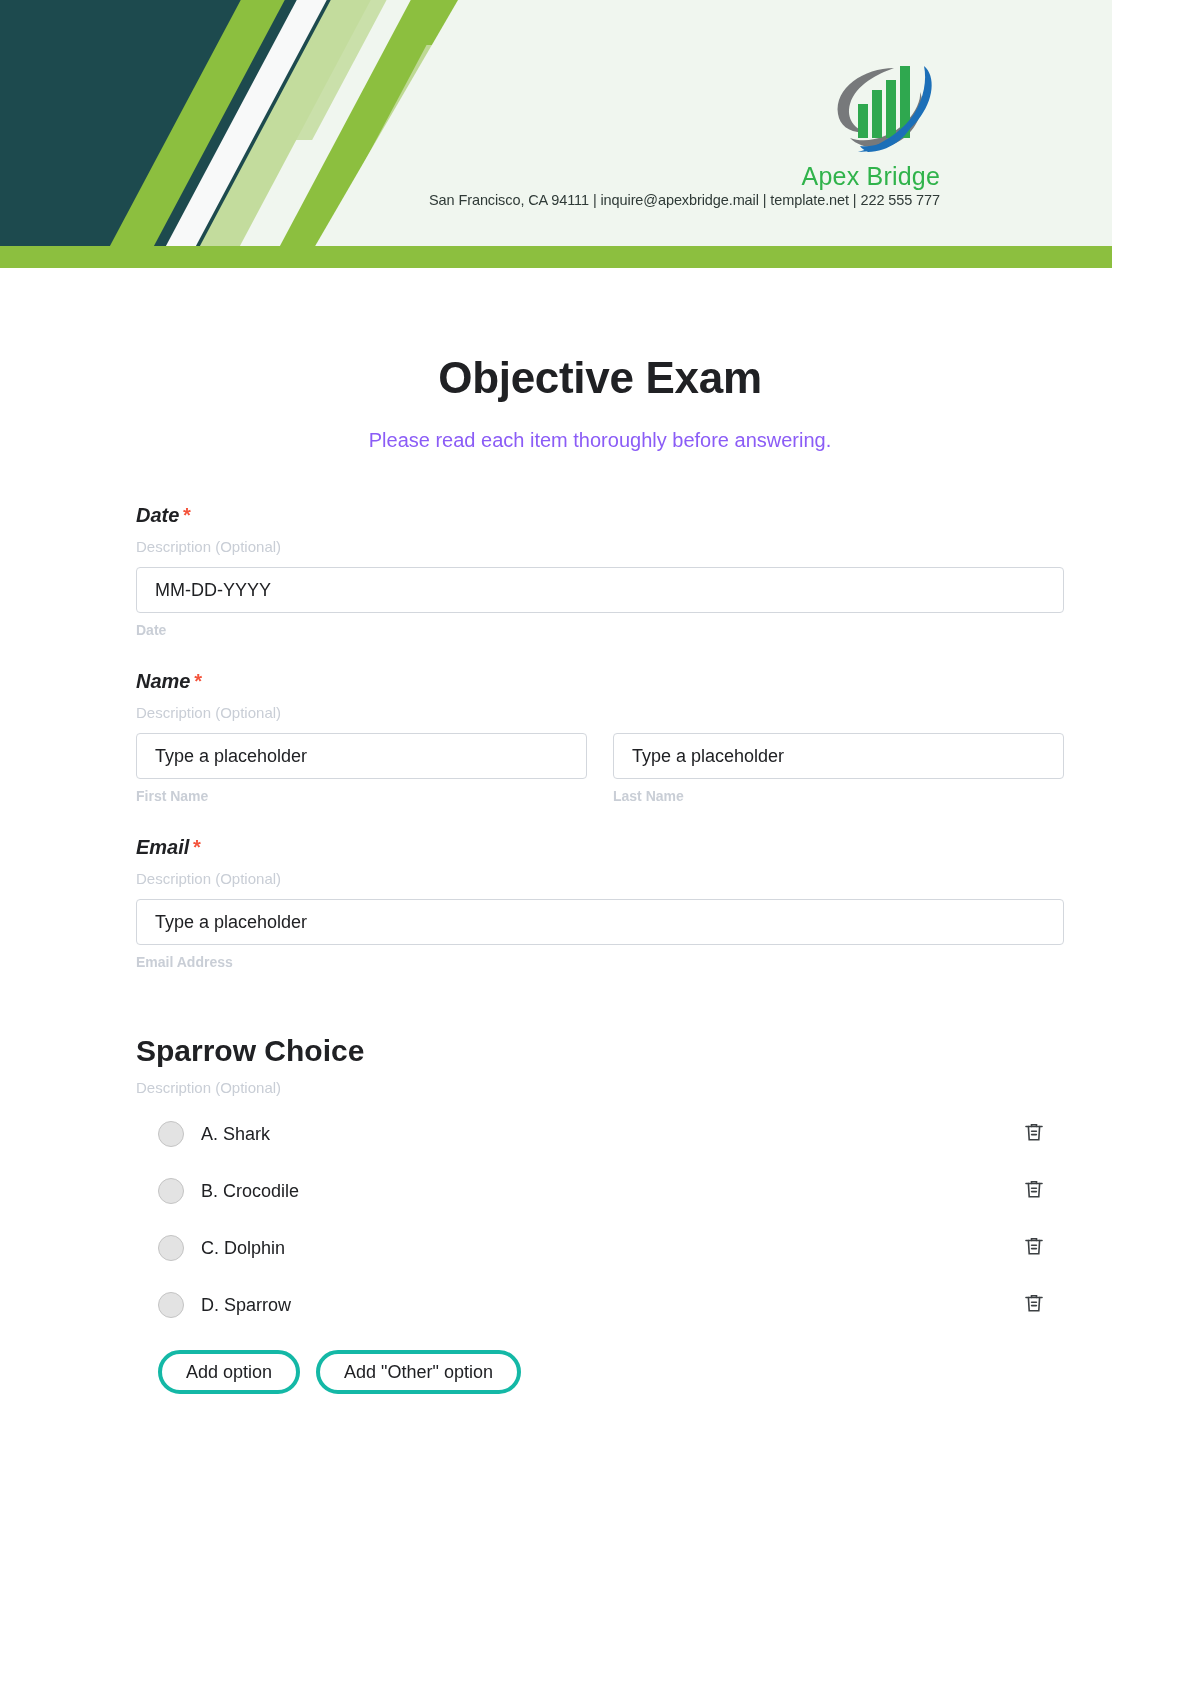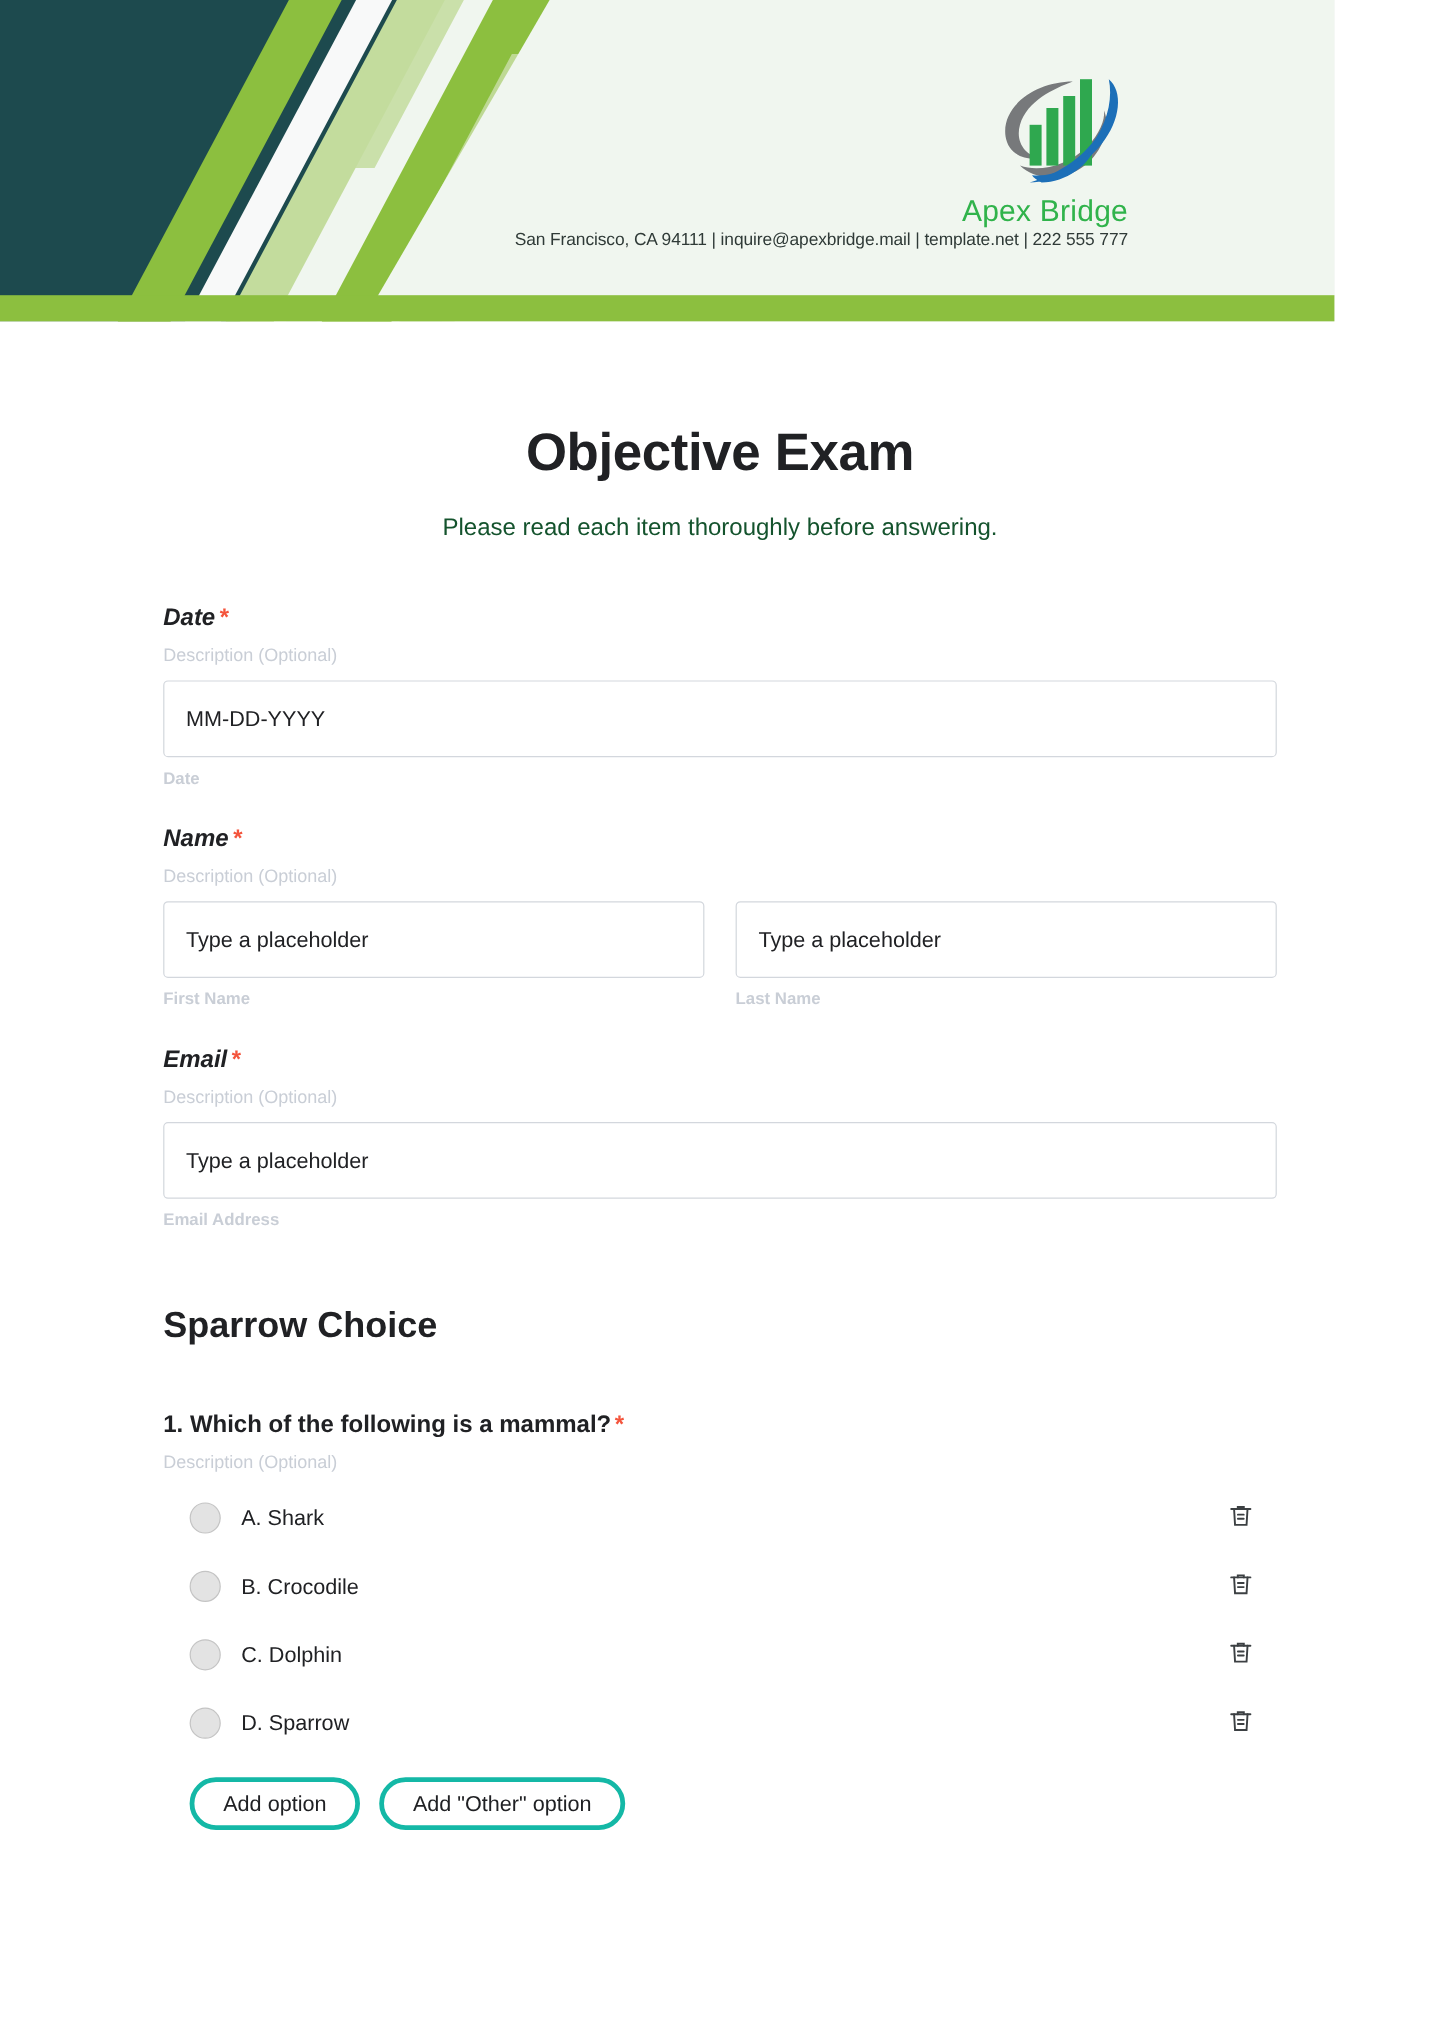--- a/index.html
+++ b/index.html
@@ -87,37 +87,37 @@
     width:928px;margin:0 auto;
     position:relative;
   }
   .form-title{
     text-align:center;
     font-size:44px;font-weight:bold;color:#202124;
     margin:85px 0 0 0;letter-spacing:-.3px;
   }
   .form-sub{
     text-align:center;
-    font-size:20px;color:#14532d;
+    font-size:20px;color:#8b5cf6;
     margin:26px 0 0 0;
   }
 
   .field{margin-top:32px;}
   .field.first{margin-top:52px;}
   .f-label{
     font-size:20px;font-weight:bold;color:#202124;font-style:italic;
   }
   .req{color:#f4543c;font-weight:bold;margin-left:3px;}
   .f-desc{
     font-size:15px;color:#c9ced6;
     margin-top:11px;
   }
   .f-input{
     margin-top:12px;
-    height:64px;
+    height:46px;
     border:1px solid #d3d7dd;
     border-radius:4px;
     background:#fff;
     display:flex;align-items:center;
     padding:0 18px;
     font-size:18px;color:#202124;
     box-sizing:border-box;
     overflow:hidden;
   }
   .f-help{
@@ -250,23 +250,20 @@
       </div>
       <div class="f-desc">Description (Optional)</div>
       <div class="f-input">
         <span>Type a placeholder</span>
       </div>
       <div class="f-help">Email Address</div>
     </div>
 
     <div class="section-title">Sparrow Choice</div>
 
-    <div class="q-label">
-      <span>1. Which of the following is a mammal?</span><span class="req">*</span>
-    </div>
     <div class="f-desc">Description (Optional)</div>
 
     <div class="opt-row">
       <span class="radio"></span>
       <span class="opt-text">A. Shark</span>
       <span class="trash">
         <svg viewBox="0 0 24 24" width="24" height="24" fill="none" stroke="#3c4043" stroke-width="1.6" stroke-linecap="round">
           <path d="M4 6.5h16"></path>
             <path d="M9.5 6.5V4.8h5v1.7"></path>
           <path d="M6.4 6.5l.8 13.2h9.6l.8-13.2"></path>

